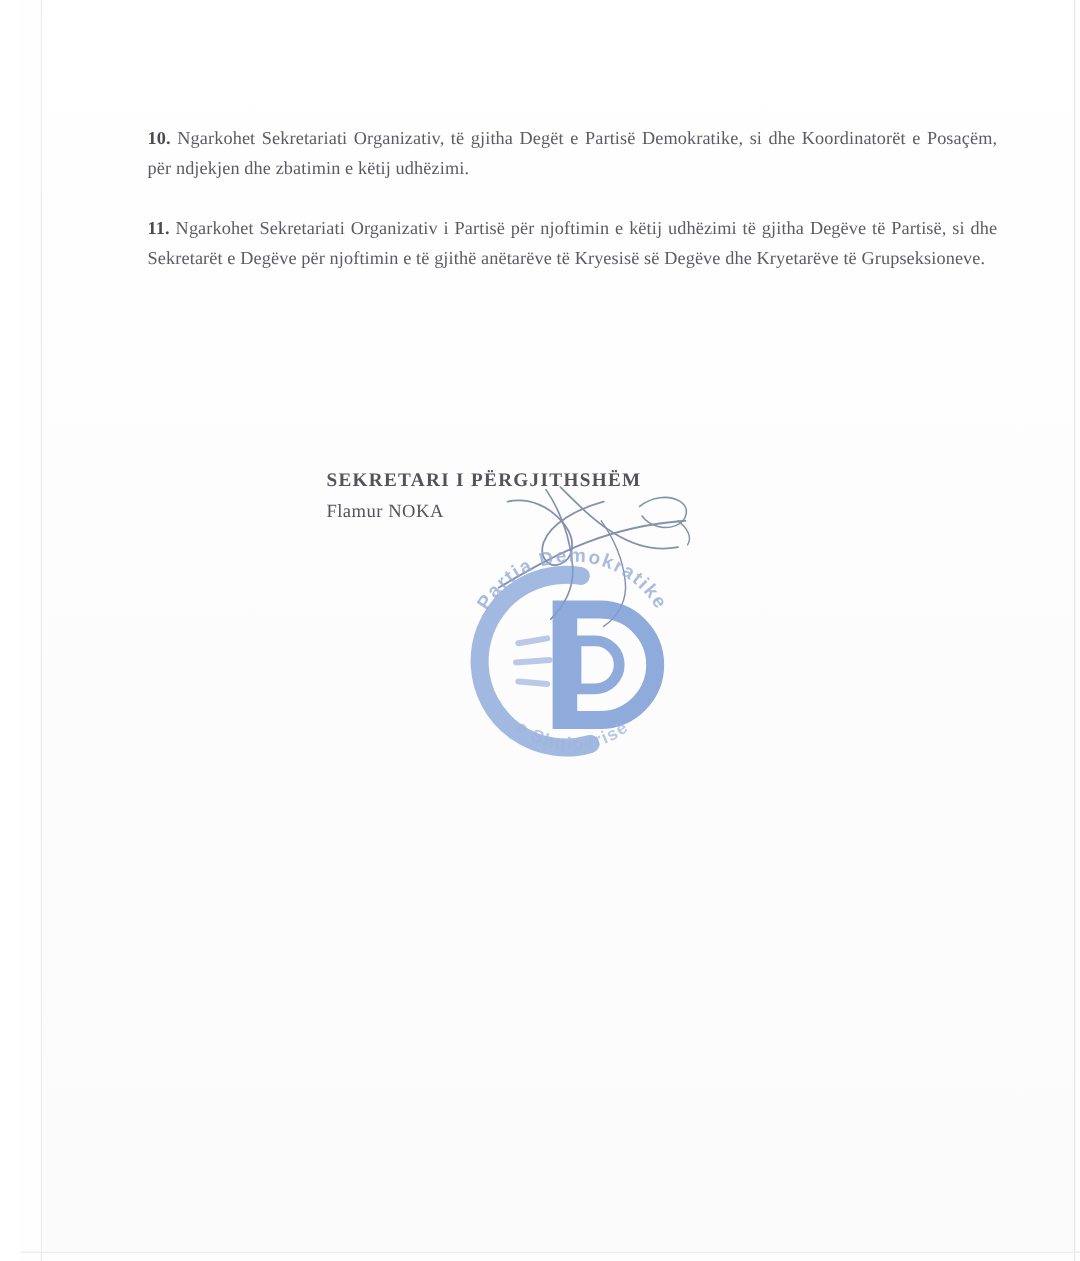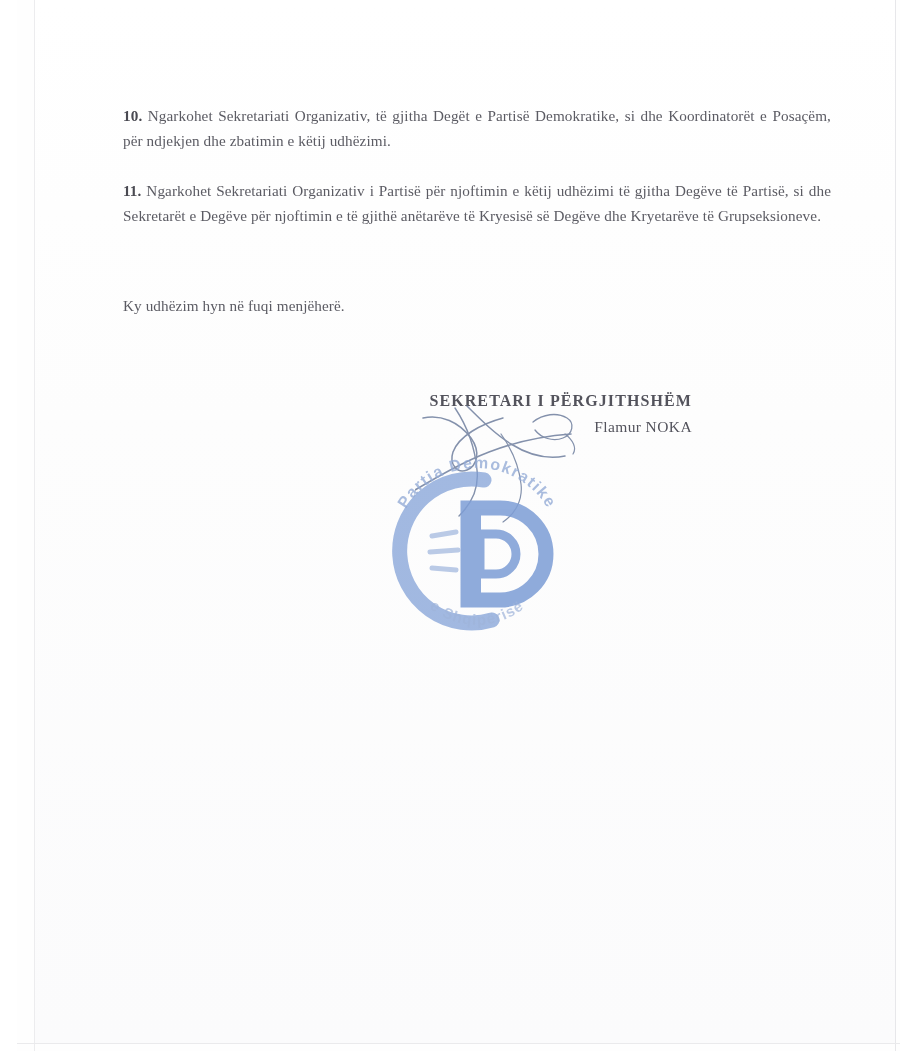--- a/index.html
+++ b/index.html
@@ -84,21 +84,21 @@
     color: #5b5b63;
     letter-spacing: 0.1px;
   }
 
   
   #signature-block {
     position: absolute;
     left: 255px;
     top: 392px;
     width: 420px;
-    text-align: right;
+    text-align: left;
   }
   #signer-title {
     font-size: 16px;
     font-weight: bold;
     letter-spacing: 1.1px;
     color: #53535c;
     margin: 0;
   }
   #signer-name {
     font-size: 15.5px;
@@ -145,21 +145,20 @@
       <span>Ngarkohet Sekretariati Organizativ, të gjitha Degët e Partisë Demokratike, si dhe Koordinatorët e Posaçëm, për ndjekjen dhe zbatimin e këtij udhëzimi.</span>
     </p>
 
     <p class="clause tight">
       <span class="num">11.</span>
       <span>Ngarkohet Sekretariati Organizativ i Partisë për njoftimin e këtij udhëzimi të gjitha Degëve të Partisë, si dhe Sekretarët e Degëve për njoftimin e të gjithë anëtarëve të Kryesisë së Degëve dhe Kryetarëve të Grupseksioneve.</span>
     </p>
 
   </div>
 
-  <p class="effective">Ky udhëzim hyn në fuqi menjëherë.</p>
 
   <div id="signature-block">
     <p id="signer-title">SEKRETARI I PËRGJITHSHËM</p>
     <p id="signer-name">Flamur NOKA</p>
   </div>
 
   <svg id="handwritten-signature" viewBox="0 0 190 140" xmlns="http://www.w3.org/2000/svg">
     <g fill="none" stroke="#6f7f9e" stroke-linecap="round" stroke-linejoin="round" opacity="0.85">
       <path d="M8 14 C26 10 44 18 56 34 C66 48 62 62 52 66 C42 70 34 60 38 48 C44 32 66 20 88 14" stroke-width="1.5"></path>
       <path d="M40 4 C52 22 60 44 62 66 C64 84 56 100 44 112" stroke-width="1.4"></path>

